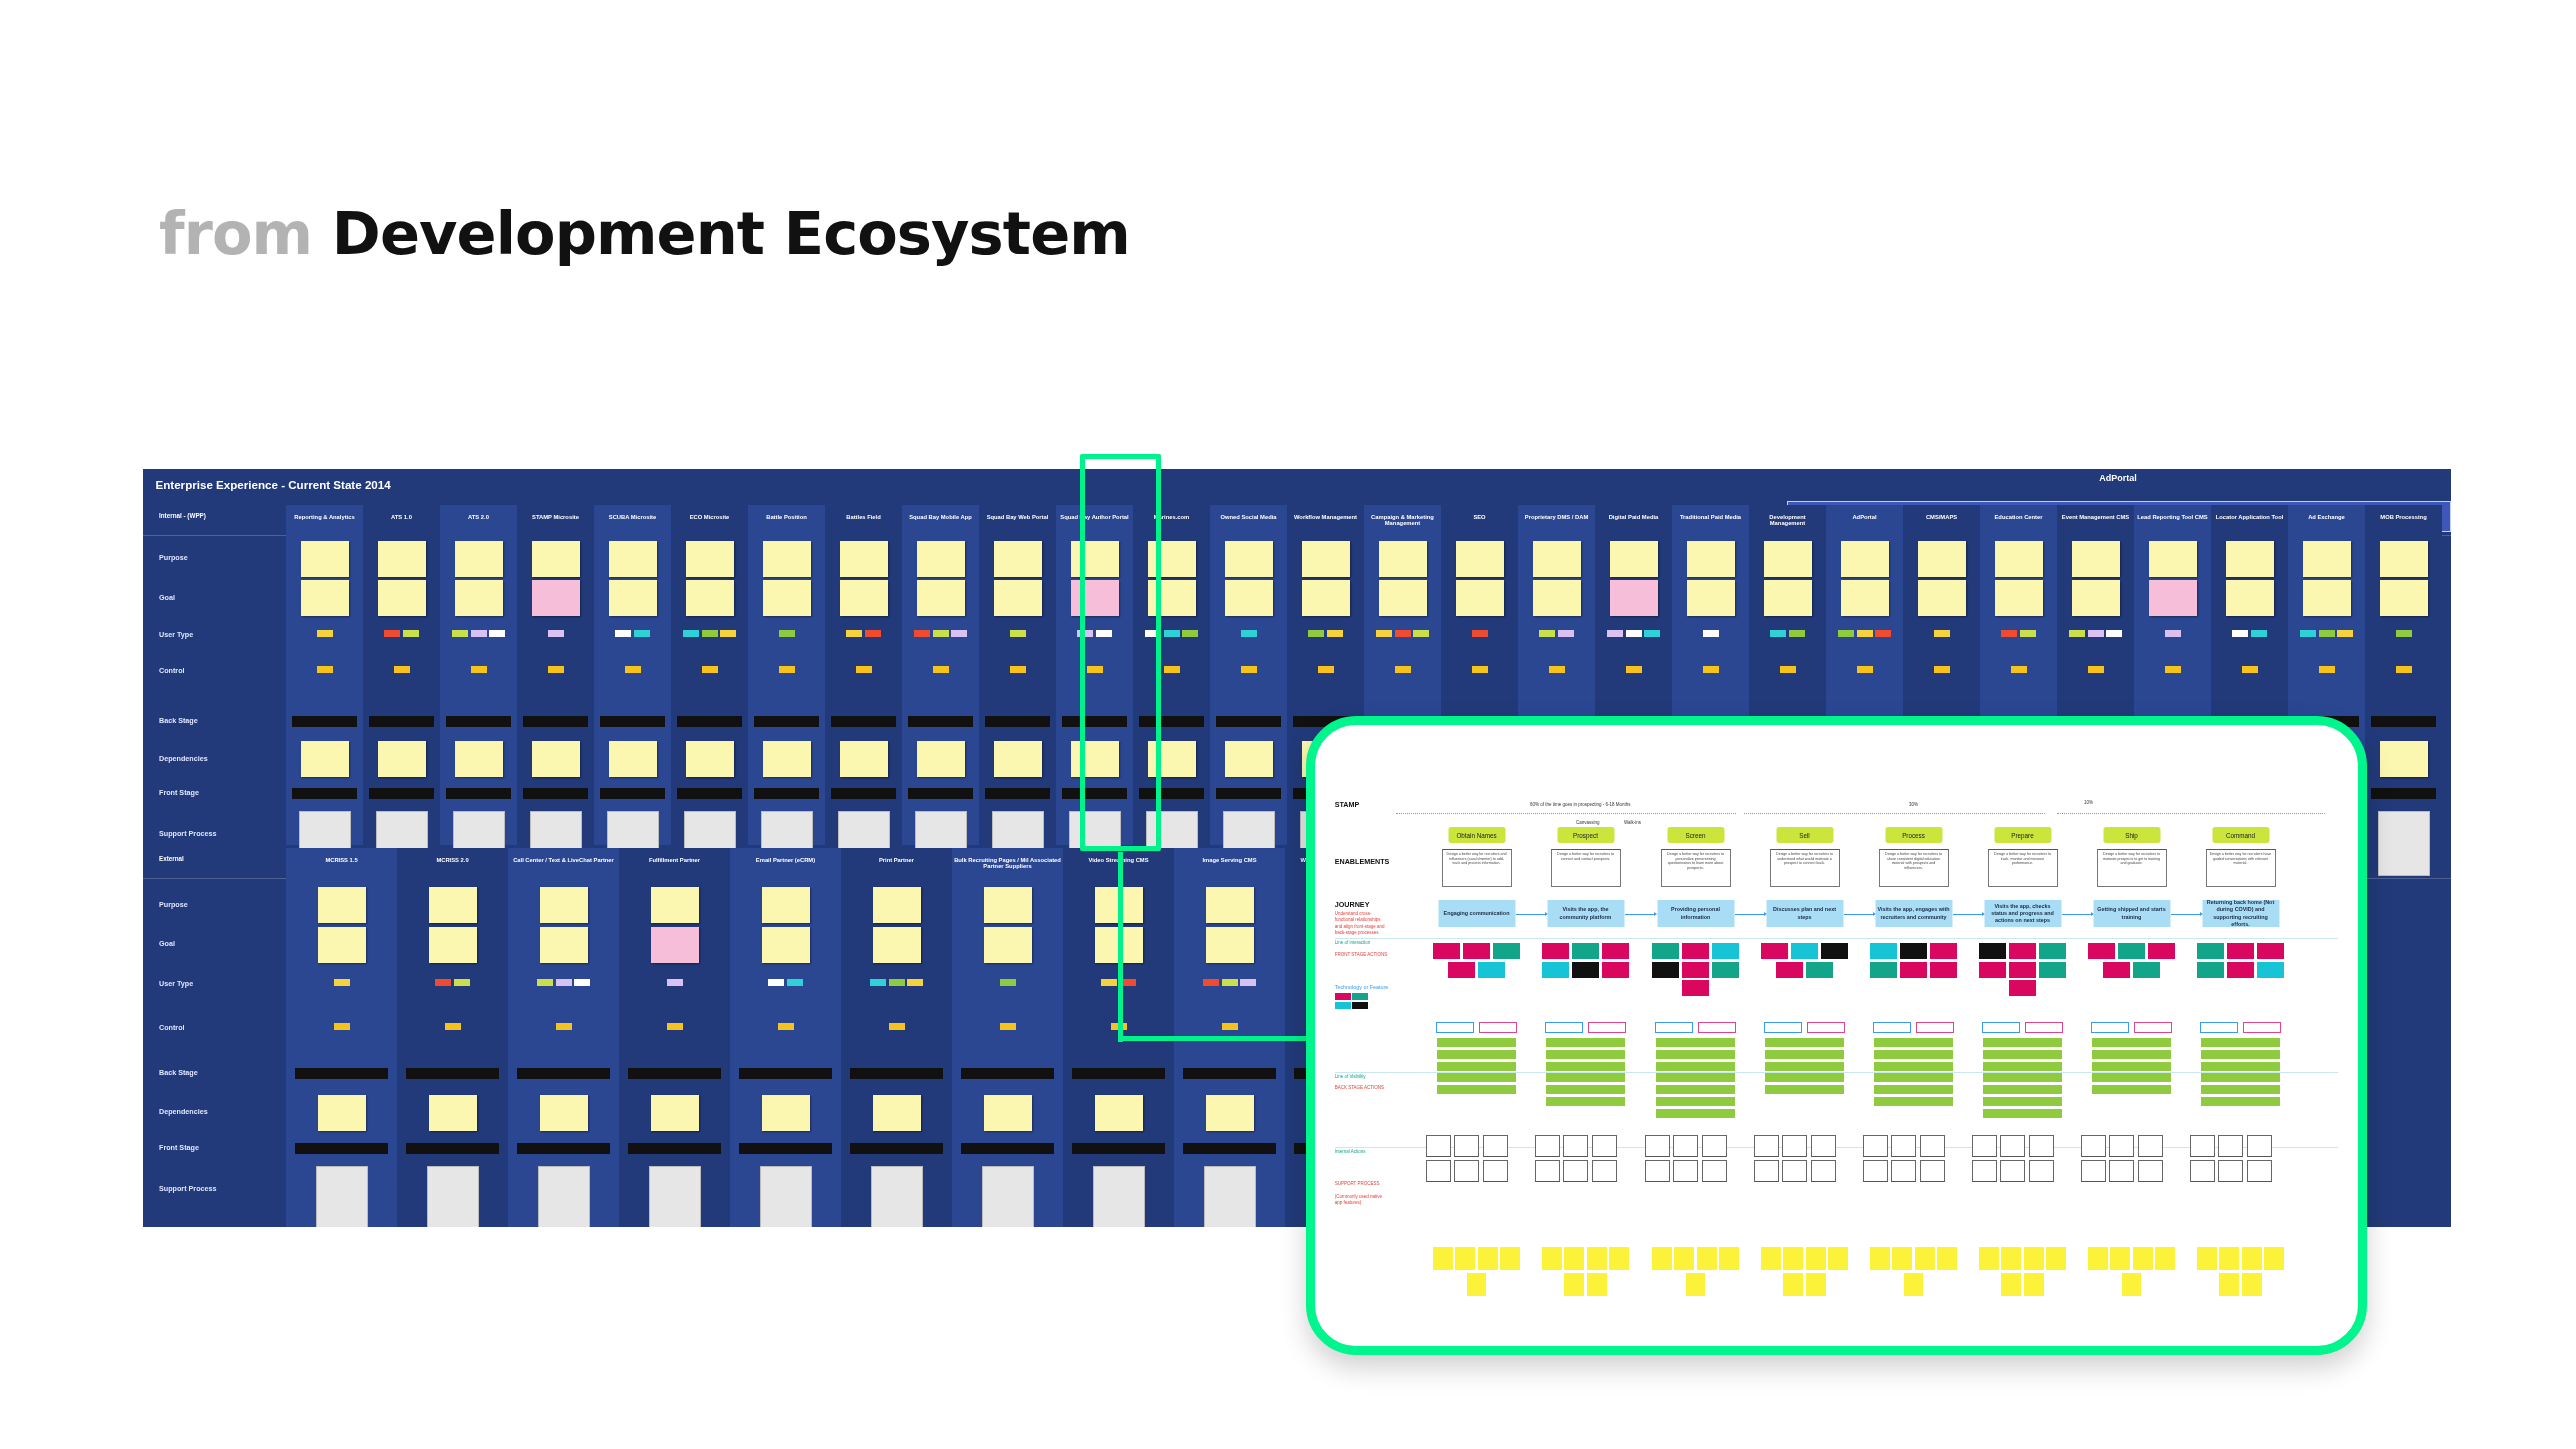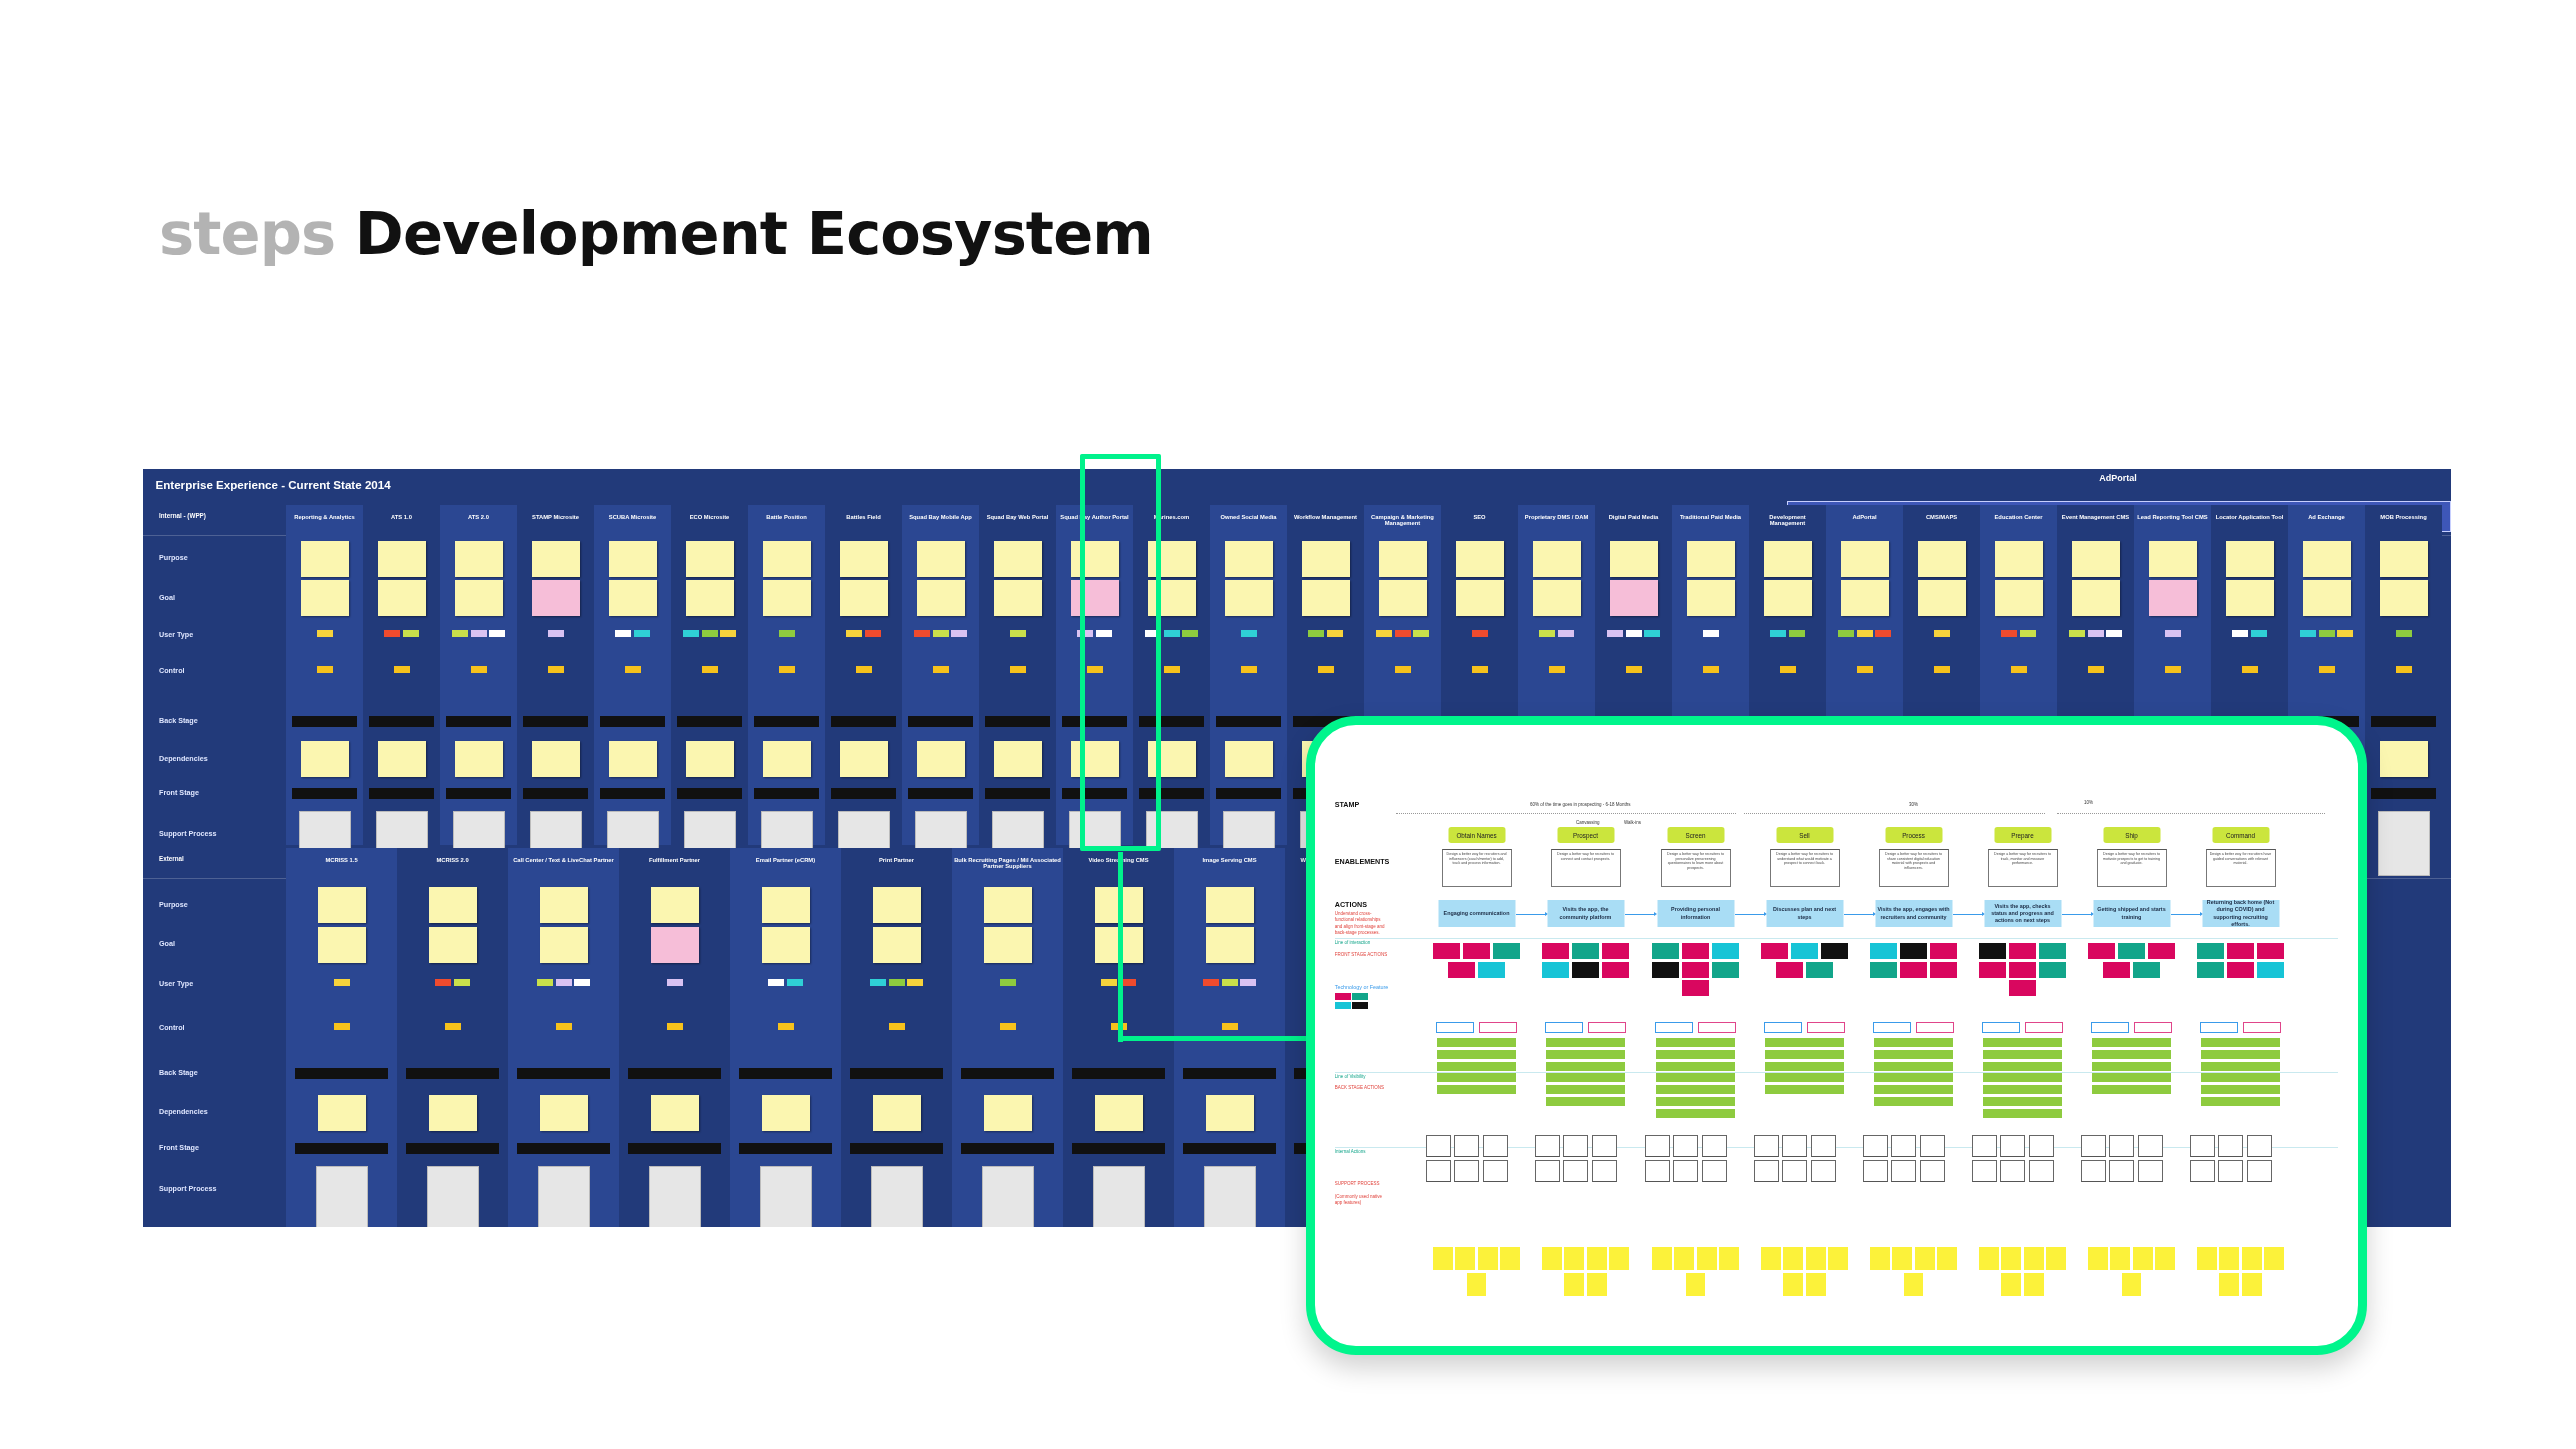--- a/index.html
+++ b/index.html
@@ -71,21 +71,21 @@
   .yl { width: 19.7px; height: 23px; background: #fcf23a; }
   .legend { position: absolute; left: 19.7px; top: 268px; display: grid; grid-template-columns: 16px 16px; gap: 1.8px; }
   .legend span { display: block; height: 7.2px; }
   .line-sep { position: absolute; left: 19.7px; right: 19.7px; height: 0; border-top: 0.9px solid #c9e9ef; }
 </style>
 </head>
 <body>
 
 <div class="headline">
   <div>
-    <span class="muted">steps</span>
+    <span class="muted">from</span>
     <span class="strong">Development Ecosystem</span>
   </div>
 </div>
 
 <div class="board">
   <div class="board-title">Enterprise Experience - Current State 2014</div>
 
   <div class="adportal-hdr">AdPortal</div>
   <div class="adportal-band"></div>
 
@@ -731,21 +731,21 @@
 </div>
 
 <div class="highlight"></div>
 <div class="connector-v"></div>
 <div class="connector-h"></div>
 
 <div class="card">
 
   <div class="bp-rowlabel" style="top:75px">STAMP</div>
   <div class="bp-rowlabel" style="top:132px">ENABLEMENTS</div>
-  <div class="bp-rowlabel" style="top:175px">ACTIONS</div>
+  <div class="bp-rowlabel" style="top:175px">JOURNEY</div>
   <div class="bp-sublabel" style="top:186px">Understand cross-functional relationships and align front-stage and back-stage processes.</div>
   <div class="bp-sublabel" style="top:215px;color:#12a58a">Line of interaction</div>
   <div class="bp-sublabel" style="top:227px">FRONT STAGE ACTIONS</div>
   <div class="bp-sublabel" style="top:259px;color:#3a9bea;font-size:5.4px">Technology or Feature</div>
   <div class="bp-sublabel" style="top:349px;color:#12a58a">Line of Visibility</div>
   <div class="bp-sublabel" style="top:360px">BACK STAGE ACTIONS</div>
   <div class="bp-sublabel" style="top:424px;color:#12a58a">Internal Actions</div>
   <div class="bp-sublabel" style="top:456px">SUPPORT PROCESS</div>
   <div class="bp-sublabel" style="top:469px">(Commonly used native app features)</div>
 

